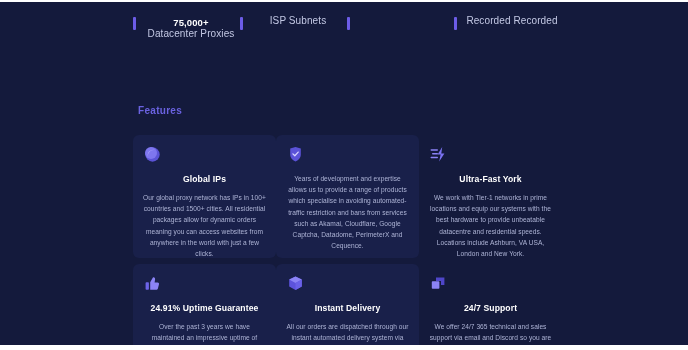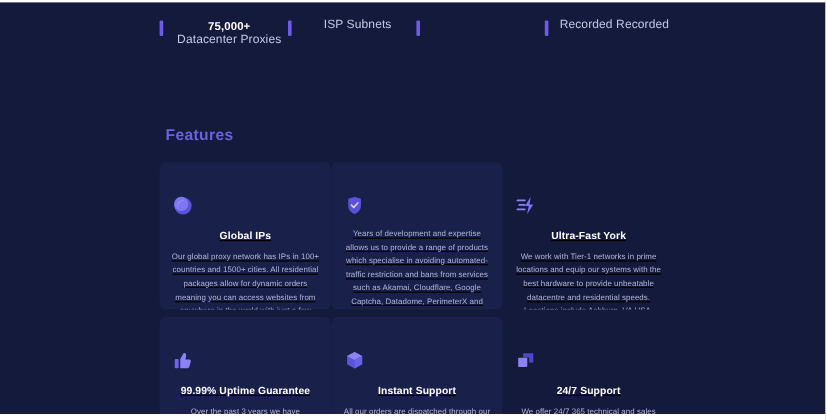--- a/index.html
+++ b/index.html
@@ -82,21 +82,21 @@
     color: #c3c8e4;
     letter-spacing: 0.1px;
     line-height: 10px;
   }
 
   
   .features-heading {
     position: absolute;
     top: 103px;
     left: 138px;
-    font-size: 13px;
+    font-size: 10px;
     font-weight: bold;
     color: #6a62e0;
     letter-spacing: 0.3px;
   }
 
   
   .feature-grid {
     position: absolute;
     top: 133px;
     left: 133px;
@@ -107,24 +107,23 @@
     display: flex;
     gap: 0px;
   }
 
   .feature-row.row-2 {
     margin-top: 6px;
   }
 
   .feature-card {
     width: 143px;
-    padding: 27px 10px 10px 10px;
+    padding: 10px 10px 10px 10px;
     border-radius: 6px;
     position: relative;
-    text-decoration: underline;
   }
 
   .feature-card.has-bg {
     background: #19204a;
   }
 
   .feature-card.row2 {
     height: 90px;
     overflow: hidden;
   }
@@ -237,33 +236,33 @@
 
       <div class="feature-row row-2">
 
         <div class="feature-card row2 has-bg">
           <span class="card-icon">
             <svg width="19" height="19" viewBox="0 0 19 19">
               <rect x="2.6" y="8.2" width="3.3" height="7.6" rx="0.8" fill="#6d64e8"></rect>
               <path d="M7.2 8.2 L7.2 15.8 L13.1 15.8 C14.0 15.8 14.7 15.2 14.9 14.4 L16.0 10.2 C16.2 9.3 15.6 8.5 14.7 8.5 L11.6 8.5 L12.1 5.2 C12.2 4.2 11.6 3.3 10.7 3.2 C10.2 3.1 9.8 3.4 9.6 3.9 Z" fill="#8b83f5"></path>
             </svg>
           </span>
-          <div class="card-title">99.99% Uptime Guarantee</div>
+          <div class="card-title">24.91% Uptime Guarantee</div>
           <div class="card-desc">Over the past 3 years we have maintained an impressive uptime of 99.99% uptime across our network. If</div>
         </div>
 
         <div class="feature-card row2 has-bg">
           <span class="card-icon">
             <svg width="19" height="19" viewBox="0 0 19 19">
               <path d="M9.5 2.4 L15.8 5.6 L15.8 12.6 L9.5 16.0 L3.2 12.6 L3.2 5.6 Z" fill="#5c53dc"></path>
               <path d="M9.5 2.4 L15.8 5.6 L9.5 9.0 L3.2 5.6 Z" fill="#8b83f5"></path>
               <path d="M9.5 9.0 L15.8 5.6 L15.8 12.6 L9.5 16.0 Z" fill="#6a61e8"></path>
             </svg>
           </span>
-          <div class="card-title">Instant Support</div>
+          <div class="card-title">Instant Delivery</div>
           <div class="card-desc">All our orders are dispatched through our instant automated delivery system via email and applied to your customer</div>
         </div>
 
         <div class="feature-card row2">
           <span class="card-icon">
             <svg width="19" height="19" viewBox="0 0 19 19">
               <path d="M7.0 3.4 L15.4 3.4 L15.4 11.0 L12.0 11.0 L12.0 7.0 L7.0 7.0 Z" fill="#4f46c9"></path>
               <rect x="2.8" y="7.2" width="7.6" height="7.6" rx="0.8" fill="#8b83f5"></rect>
             </svg>
           </span>

